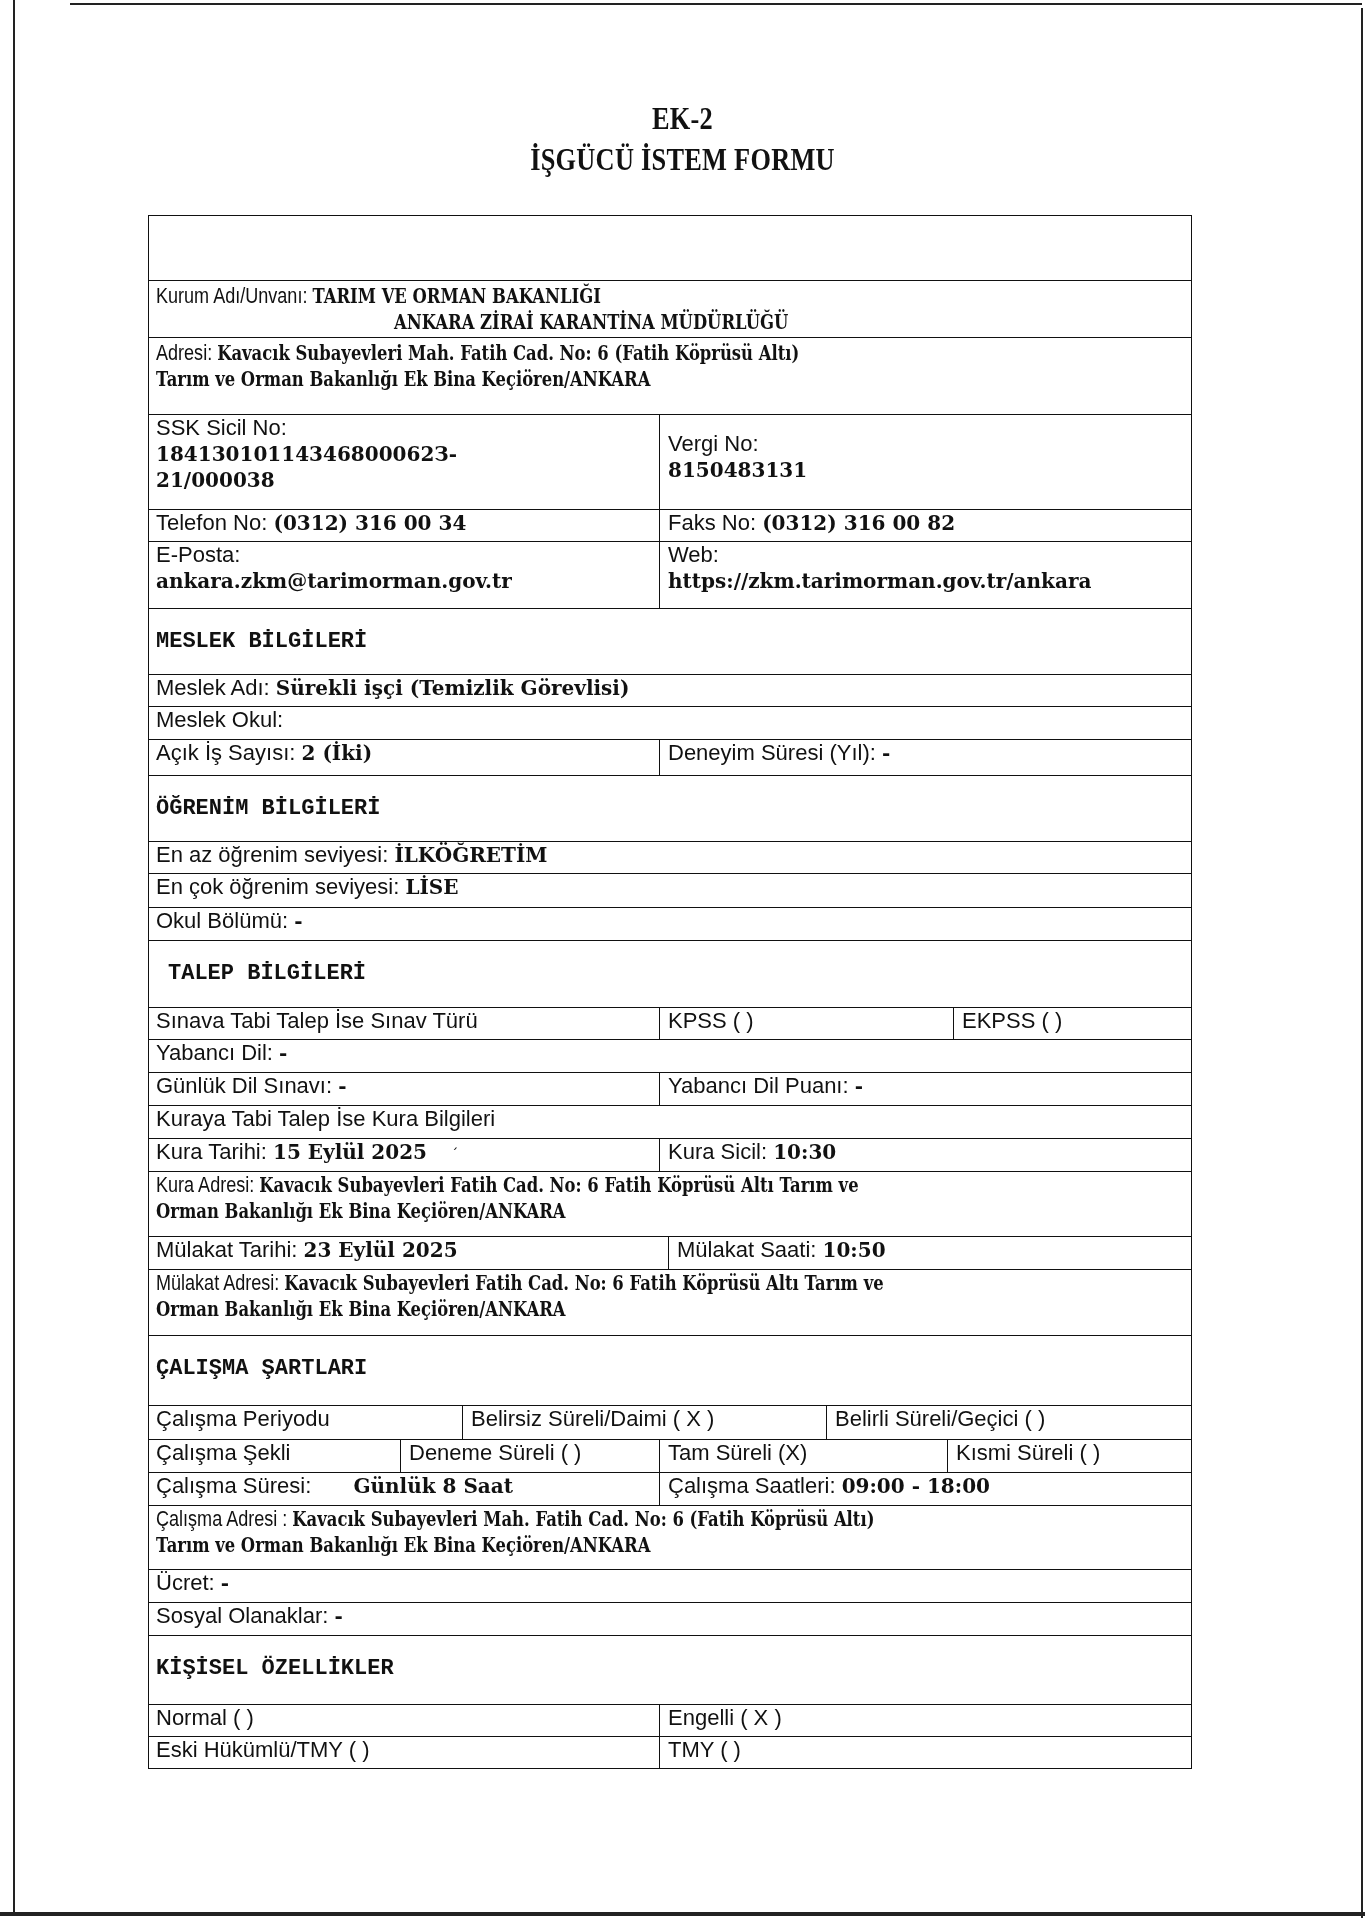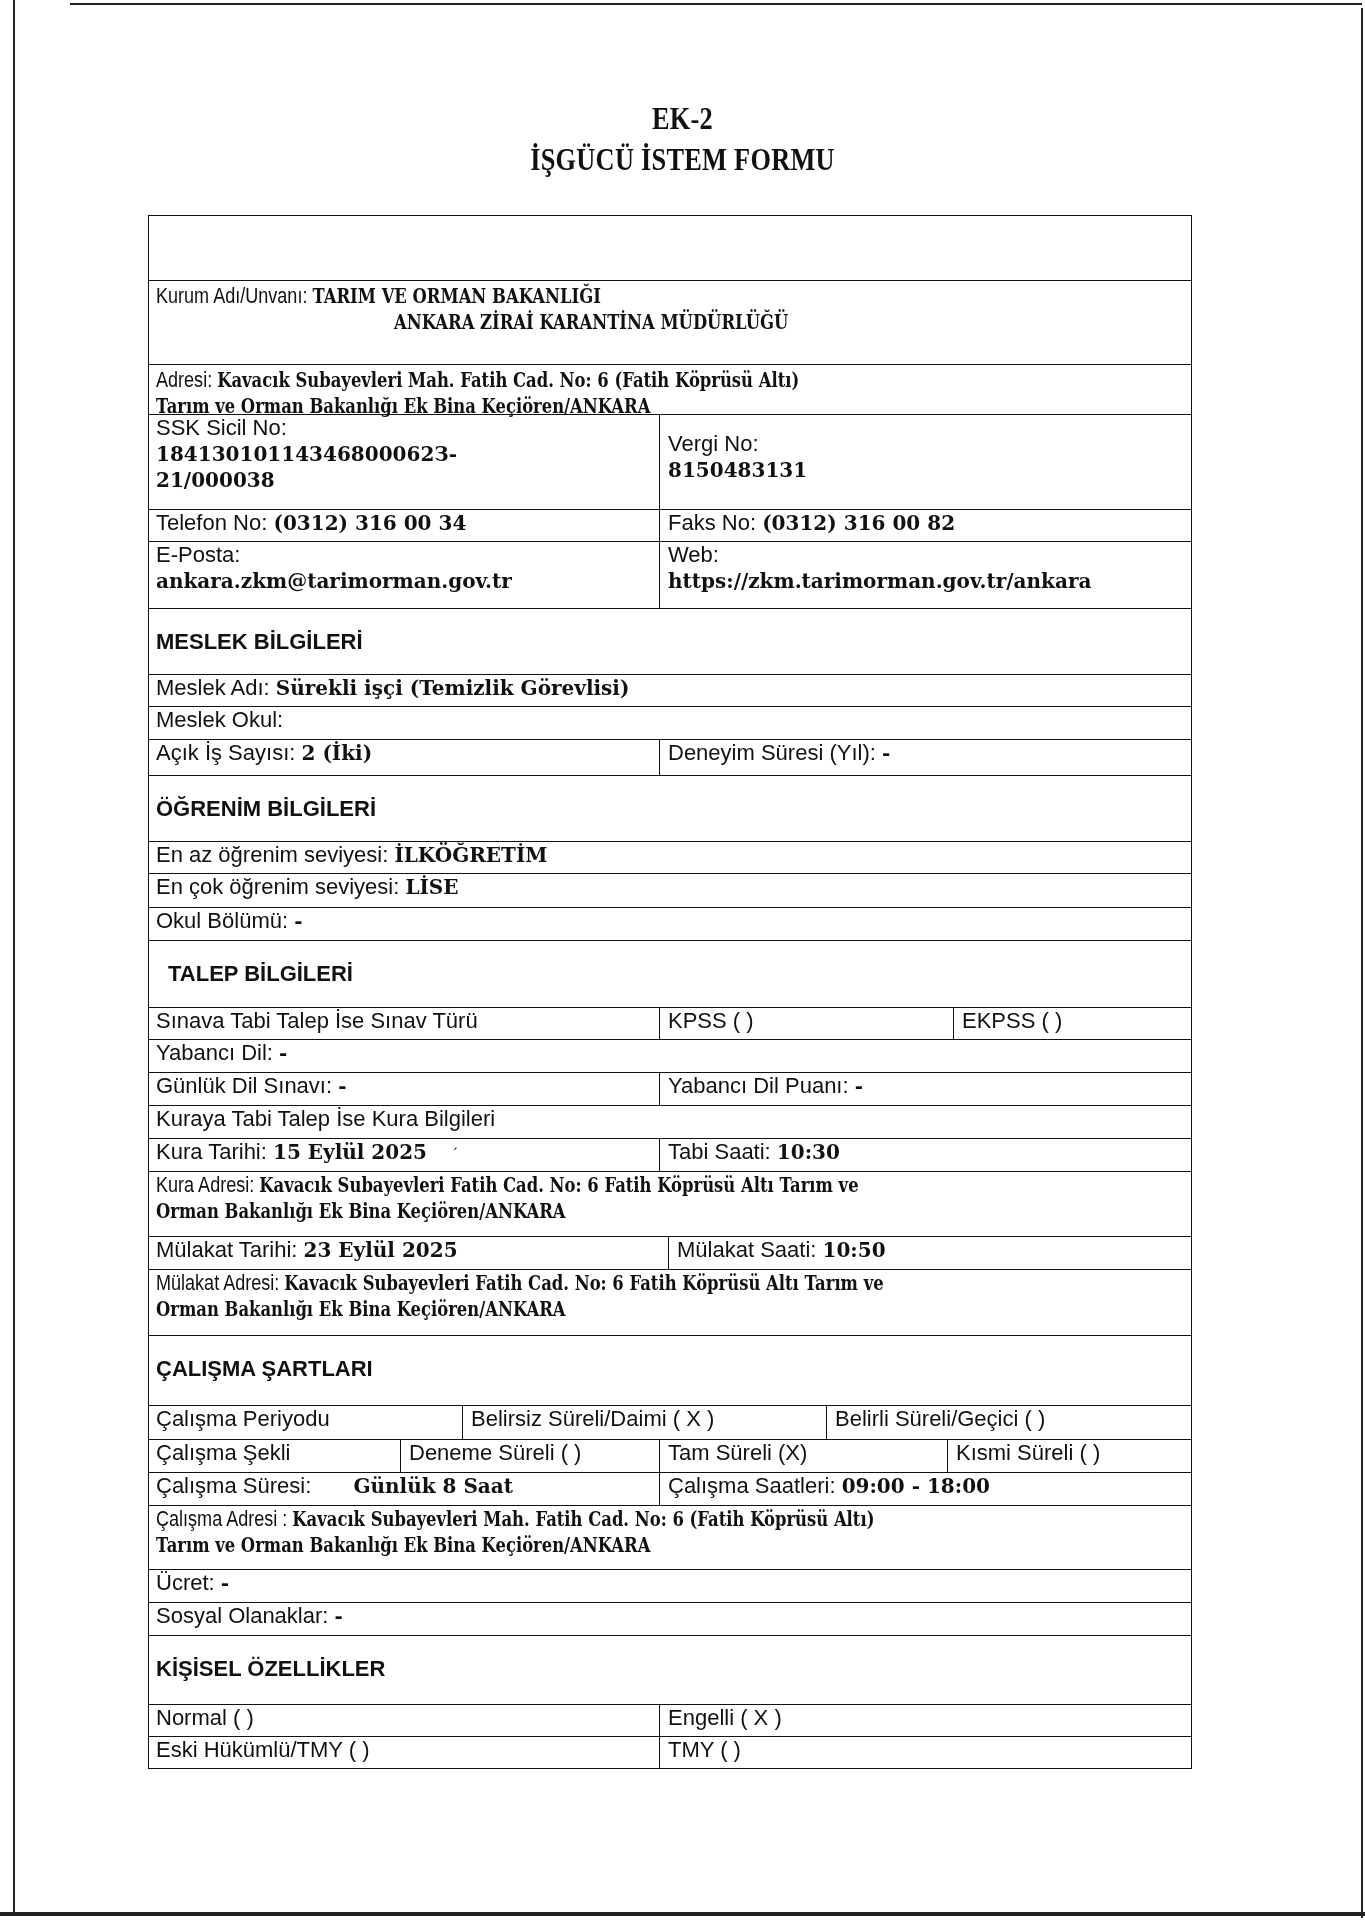--- a/index.html
+++ b/index.html
@@ -18,21 +18,21 @@
   .form-table { position: absolute; left: 148px; top: 215px; width: 1044px; height: 1554px; }
   .row { position: absolute; left: 0; width: 1044px; border-top: 1.5px solid #111; box-sizing: border-box; }
   .frame { position: absolute; left: 148px; top: 215px; width: 1044px; height: 1554px;
            border: 1.5px solid #111; box-sizing: border-box; pointer-events: none; }
   .cell { position: absolute; top: 0; bottom: 0; box-sizing: border-box; padding: 0 0 0 8px; overflow: hidden; white-space: nowrap; }
   .cell.split { border-left: 1.5px solid #111; }
   .txt { font-size: 22px; line-height: 26px; display: block; font-family: "Liberation Sans Narrow", "Liberation Sans", sans-serif; transform-origin: left top; }
   .lbl { font-family: "Liberation Sans", sans-serif; font-weight: normal; display: inline; }
   .val { font-family: "DejaVu Serif", serif; font-weight: bold; font-size: 20px; display: inline; }
   .cond { display: inline-block; transform: scaleX(0.82); transform-origin: left center; white-space: nowrap; }
-  .section { font-family: Liberation Sans, sans-serif; font-weight: bold; font-size: 22px; line-height: 66px; }
+  .section { font-family: Liberation Mono, monospace; font-weight: bold; font-size: 22px; line-height: 66px; }
   .pad-top { padding-top: 2px; }
   .indent-line { padding-left: 238px; }
   .tick { font-family: "DejaVu Sans", sans-serif; font-size: 14px; margin-left: 18px; }
 </style>
 </head>
 <body>
 
 <div class="page-border-top"></div>
 <div class="page-border-left"></div>
 <div class="page-border-right"></div>
@@ -50,21 +50,21 @@
       <span class="txt"><span class="cond">
         <span class="lbl">Kurum Adı/Unvanı:</span>
         <span class="val">TARIM VE ORMAN BAKANLIĞI</span>
       </span></span>
       <span class="txt indent-line"><span class="cond">
         <span class="val">ANKARA ZİRAİ KARANTİNA MÜDÜRLÜĞÜ</span>
       </span></span>
     </div>
   </div>
 
-  <div class="row" style="top:149px;height:66px">
+  <div class="row" style="top:122px;height:66px">
     <div class="cell pad-top" style="left:0;right:0">
       <span class="txt"><span class="cond">
         <span class="lbl">Adresi:</span>
         <span class="val">Kavacık Subayevleri Mah. Fatih Cad. No: 6 (Fatih Köprüsü Altı)</span>
       </span></span>
       <span class="txt"><span class="cond">
         <span class="val">Tarım ve Orman Bakanlığı Ek Bina Keçiören/ANKARA</span>
       </span></span>
     </div>
   </div>
@@ -224,21 +224,21 @@
   <div class="row" style="top:923px;height:33px">
     <div class="cell" style="left:0;width:511px">
       <span class="txt">
         <span class="lbl">Kura Tarihi:</span>
         <span class="val">15 Eylül 2025</span>
         <span class="tick">ˊ</span>
       </span>
     </div>
     <div class="cell split" style="left:511px;right:0">
       <span class="txt">
-        <span class="lbl">Tabi Saati:</span>
+        <span class="lbl">Kura Sicil:</span>
         <span class="val">10:30</span>
       </span>
     </div>
   </div>
 
   <div class="row" style="top:956px;height:65px">
     <div class="cell" style="left:0;right:0">
       <span class="txt"><span class="cond">
         <span class="lbl">Kura Adresi:</span>
         <span class="val">Kavacık Subayevleri Fatih Cad. No: 6 Fatih Köprüsü Altı Tarım ve</span>

